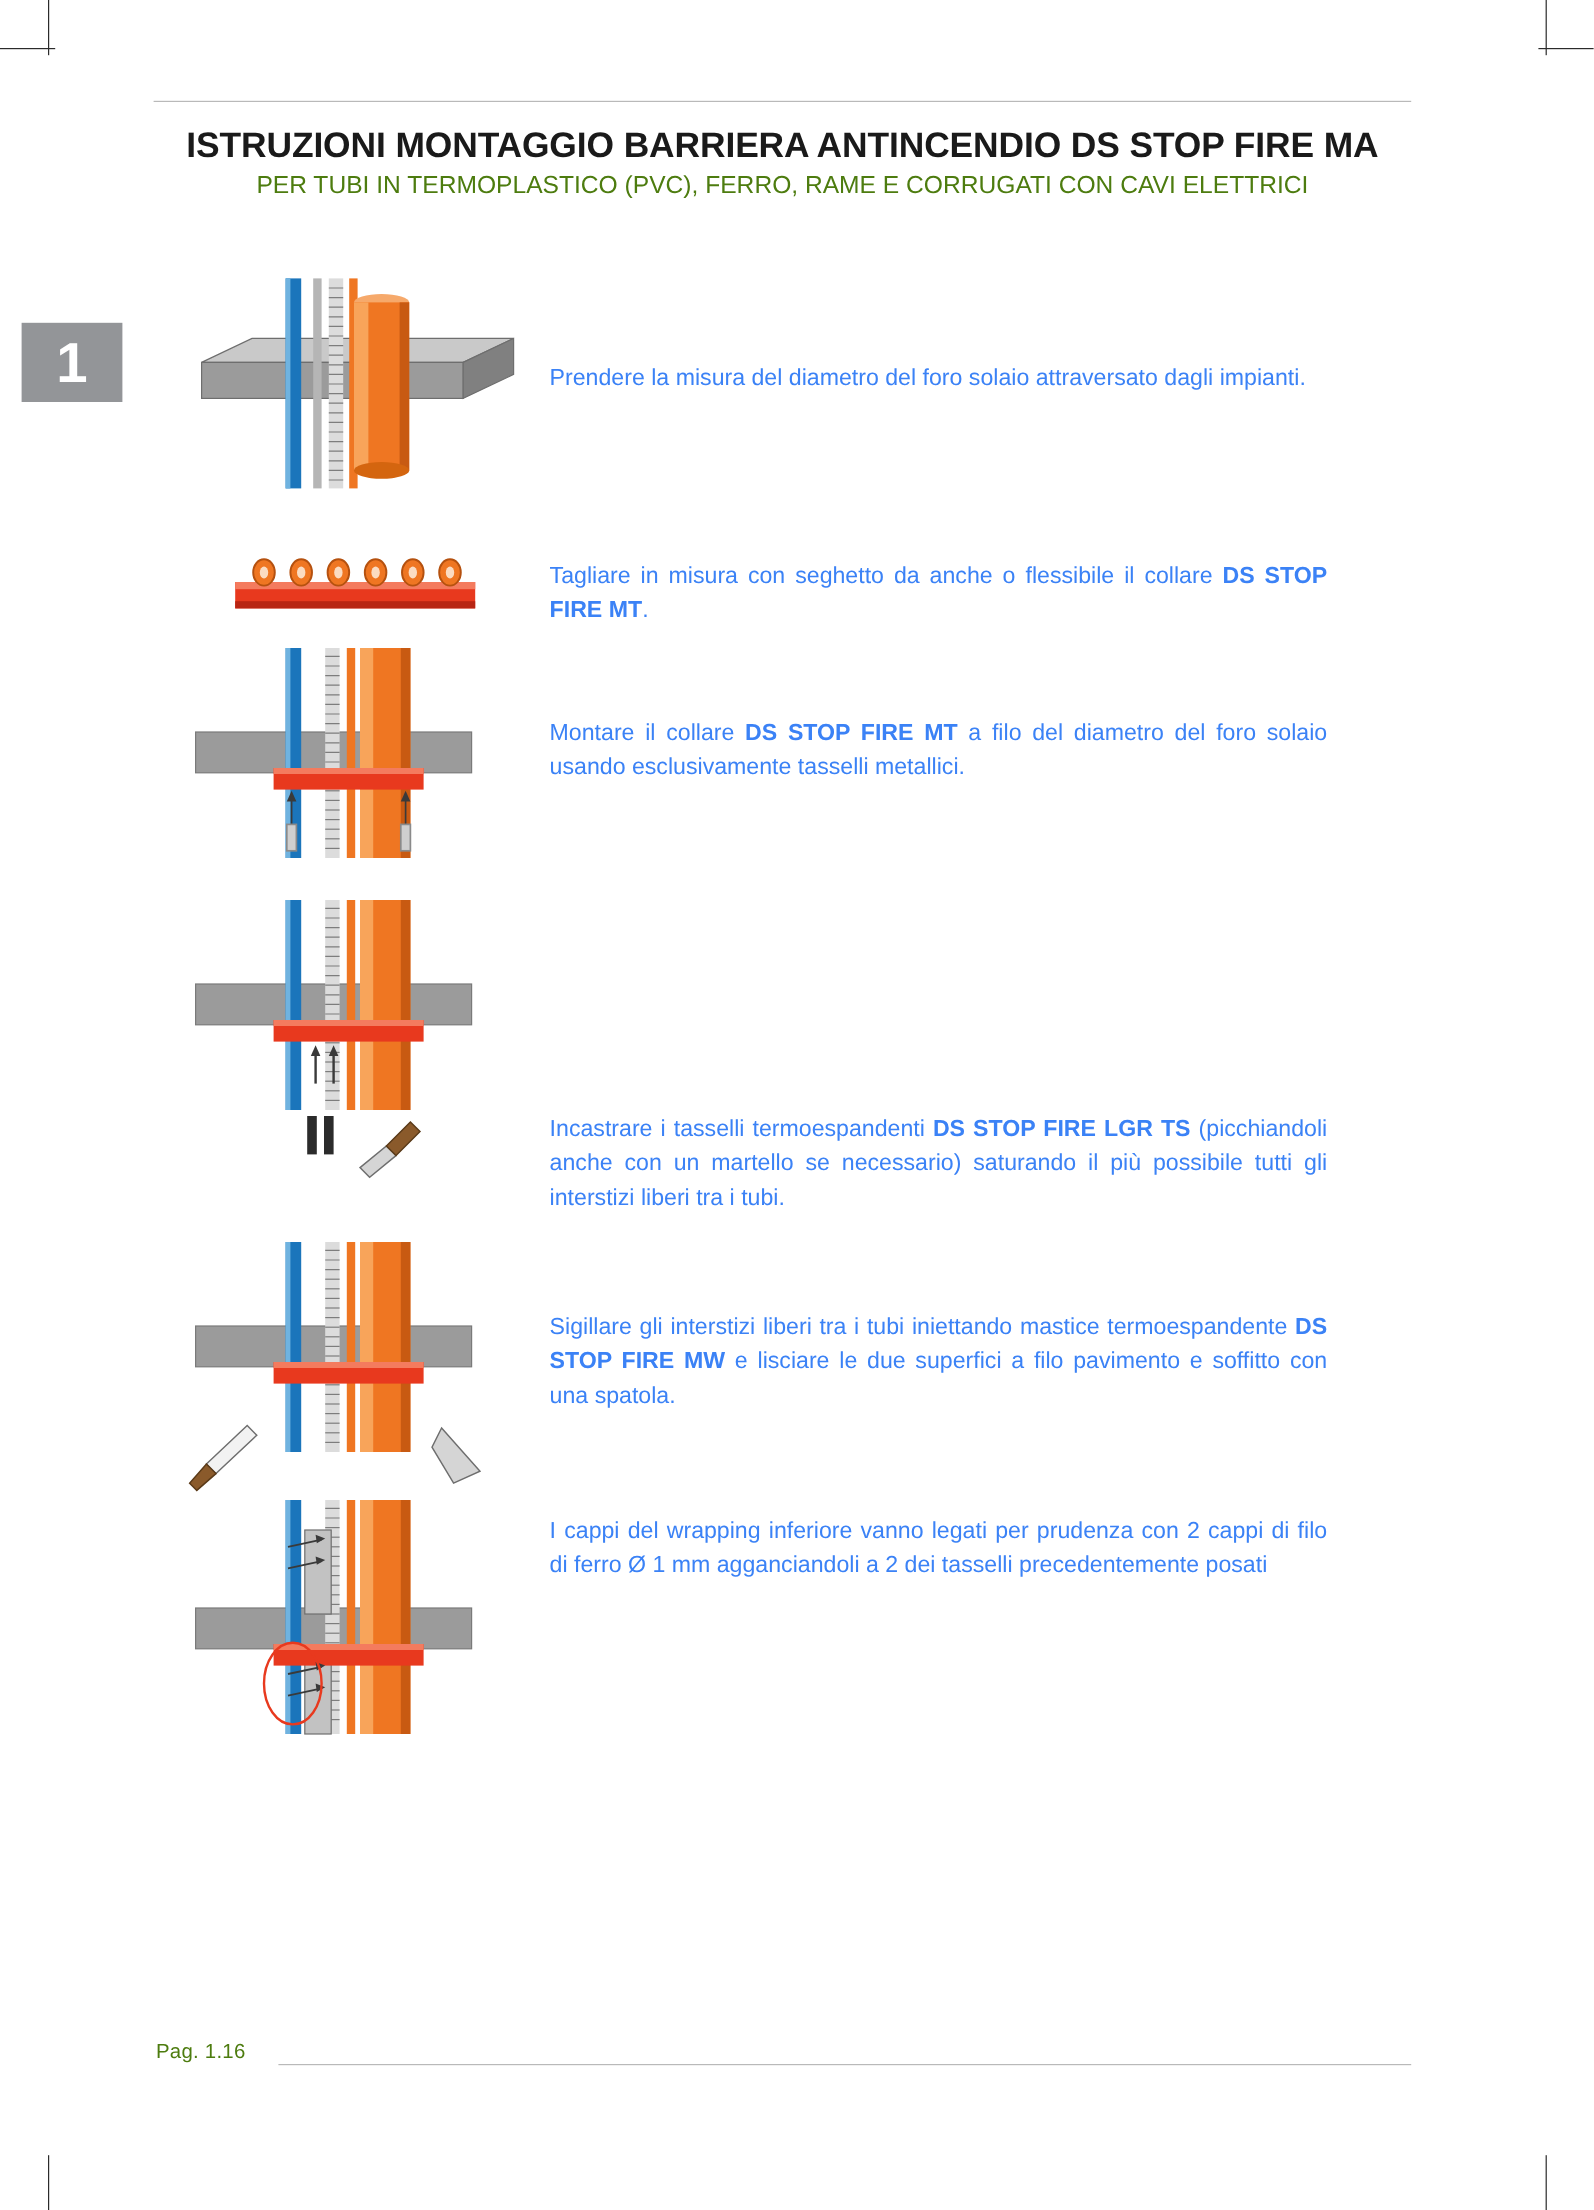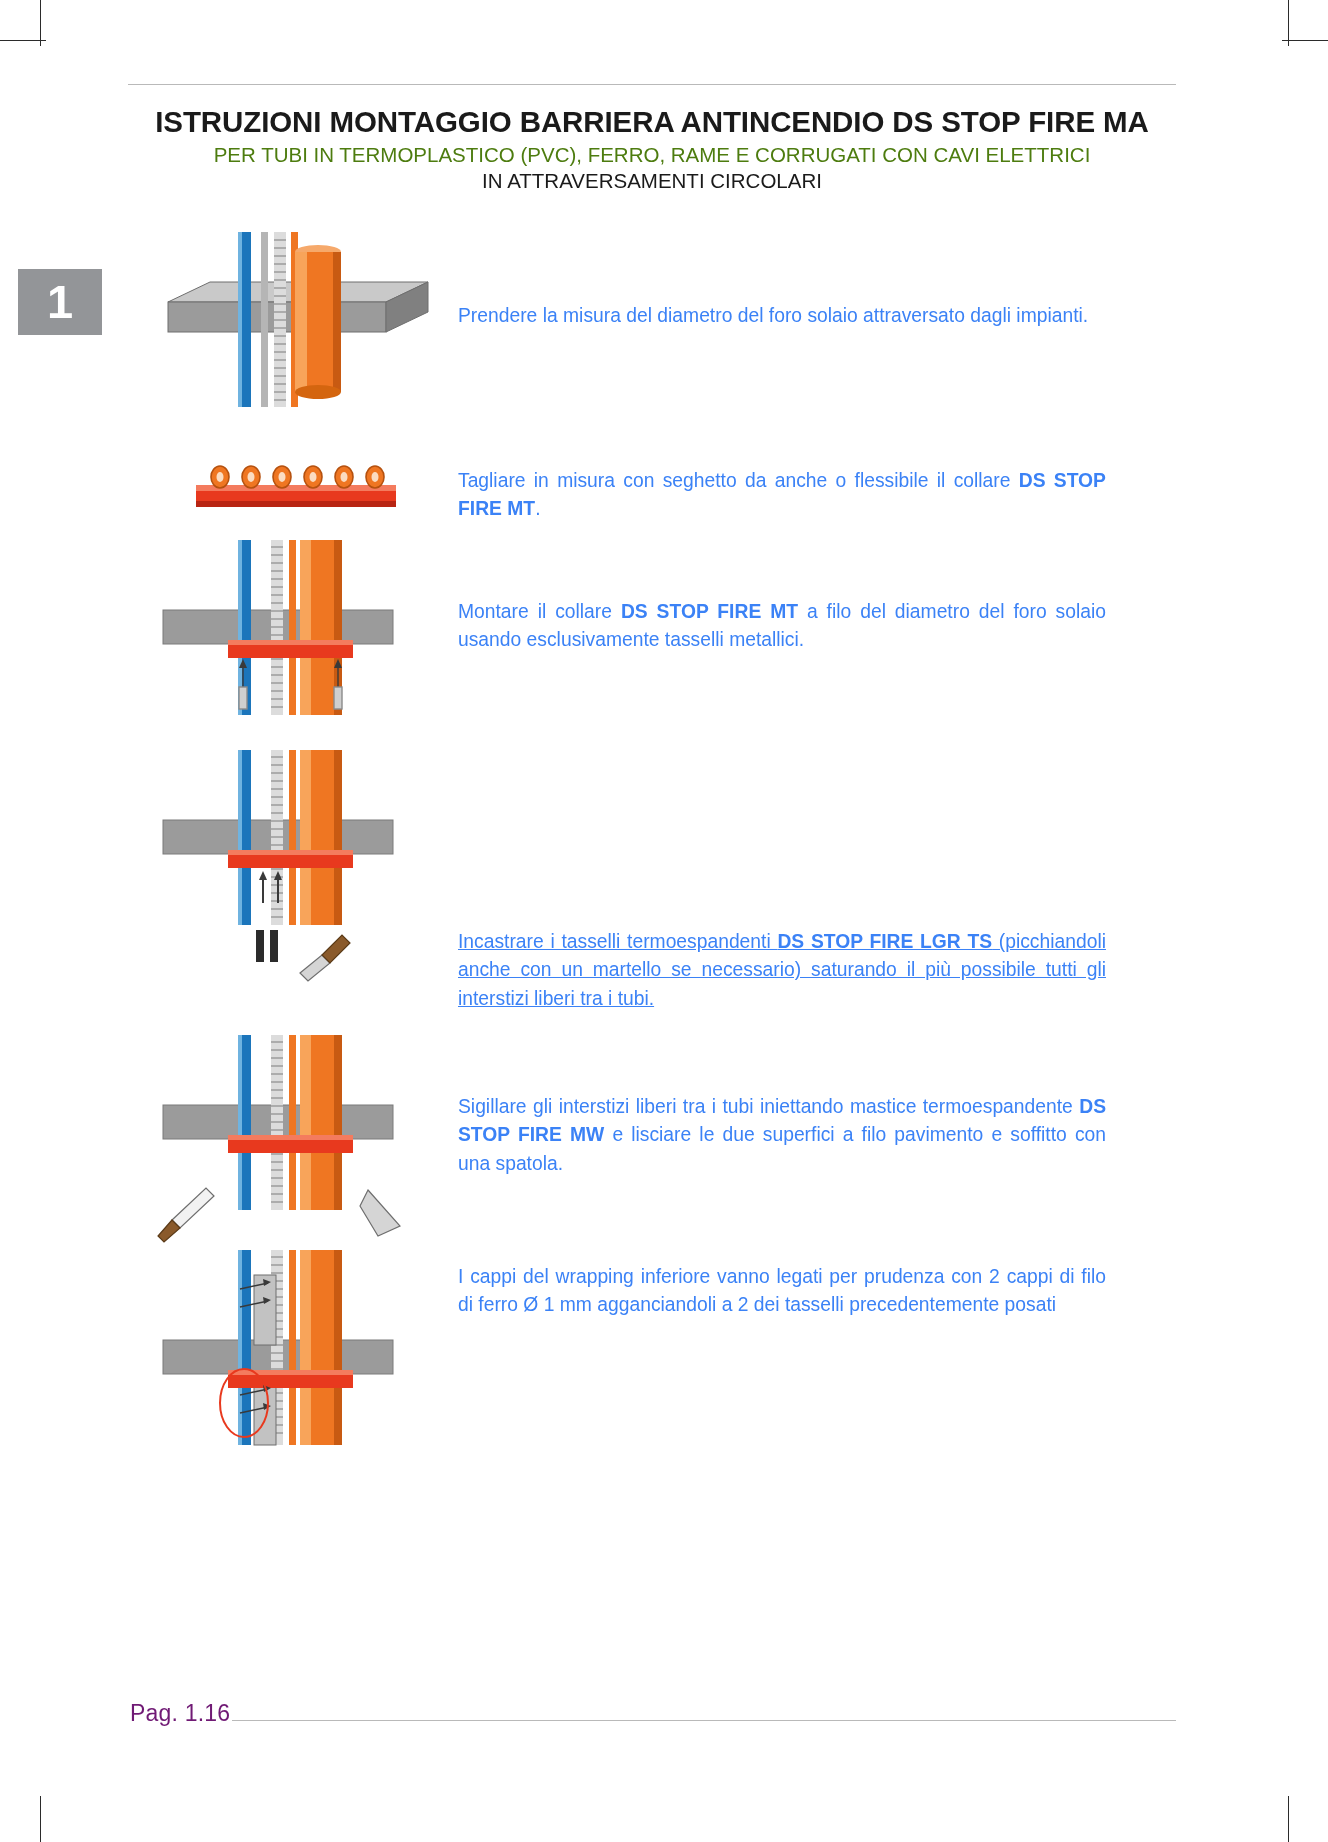--- a/index.html
+++ b/index.html
@@ -112,43 +112,42 @@
   }
   .text-col p { margin: 0; }
   .text-col p + p { margin-top: 26px; }
   .text-col b { font-weight: bold; }
 
   
   .footer-page {
     position: absolute;
     left: 130px;
     top: 1700px;
-    font-size: 23px;
-    color: #701a75;
+    font-size: 17px;
+    color: #4d7c0f;
     letter-spacing: 0.2px;
   }
 </style>
 </head>
 <body>
 
 <div class="page">
 
   <div class="crop-mark cm-v" style="left:40px; top:0px;"></div>
   <div class="crop-mark cm-v" style="left:1288px; top:0px;"></div>
   <div class="crop-mark cm-v" style="left:40px; top:1796px;"></div>
   <div class="crop-mark cm-v" style="left:1288px; top:1796px;"></div>
   <div class="crop-mark cm-h" style="left:1282px; top:40px;"></div>
   <div class="crop-mark cm-h" style="left:0px; top:40px;"></div>
 
   <div class="rule rule-top"></div>
 
   <div class="header">
     <div class="title-main">ISTRUZIONI MONTAGGIO BARRIERA ANTINCENDIO DS STOP FIRE MA</div>
     <div class="title-sub">PER TUBI IN TERMOPLASTICO (PVC), FERRO, RAME E CORRUGATI CON CAVI ELETTRICI</div>
-    <div class="title-sub2">IN ATTRAVERSAMENTI CIRCOLARI</div>
   </div>
 
   <div class="step-badge">1</div>
 
   <div class="row" style="top:222px;">
     <div class="figure">
       <svg width="330" height="200" viewBox="0 0 330 200">
 
         <polygon points="40,80 258,80 300,60 82,60" fill="#c9c9c9" stroke="#6e6e6e" stroke-width="1"></polygon>
         <rect x="40" y="80" width="218" height="30" fill="#9b9b9b" stroke="#6e6e6e" stroke-width="1"></rect>
@@ -335,21 +334,21 @@
 
         <rect x="128" y="185" width="8" height="32" fill="#2b2b2b"></rect>
         <rect x="142" y="185" width="8" height="32" fill="#2b2b2b"></rect>
 
         <g>
           <polygon points="172,228 194,210 202,218 180,236" fill="#d5d5d5" stroke="#6e6e6e" stroke-width="1.2"></polygon>
           <polygon points="194,210 214,190 222,198 202,218" fill="#8a5a2b" stroke="#5a3a18" stroke-width="1.2"></polygon>
         </g>
       </svg>
     </div>
-    <div class="text-col" style="top:183px;text-decoration:underline;">
+    <div class="text-col" style="top:183px;">
       <p><span>Incastrare i tasselli termoespandenti </span><b>DS STOP FIRE LGR TS</b><span> (picchiandoli anche con un martello se necessario) saturando il più possibile tutti gli interstizi liberi tra i tubi.</span></p>
     </div>
   </div>
 
   <div class="row" style="top:1030px;">
     <div class="figure">
       <svg width="330" height="225" viewBox="0 0 330 225">
         <rect x="35" y="75" width="230" height="34" fill="#9b9b9b" stroke="#7a7a7a" stroke-width="1"></rect>
         <rect x="110" y="5" width="13" height="175" fill="#1b75bb"></rect>
         <rect x="110" y="5" width="4" height="175" fill="#6fb3e0"></rect>

